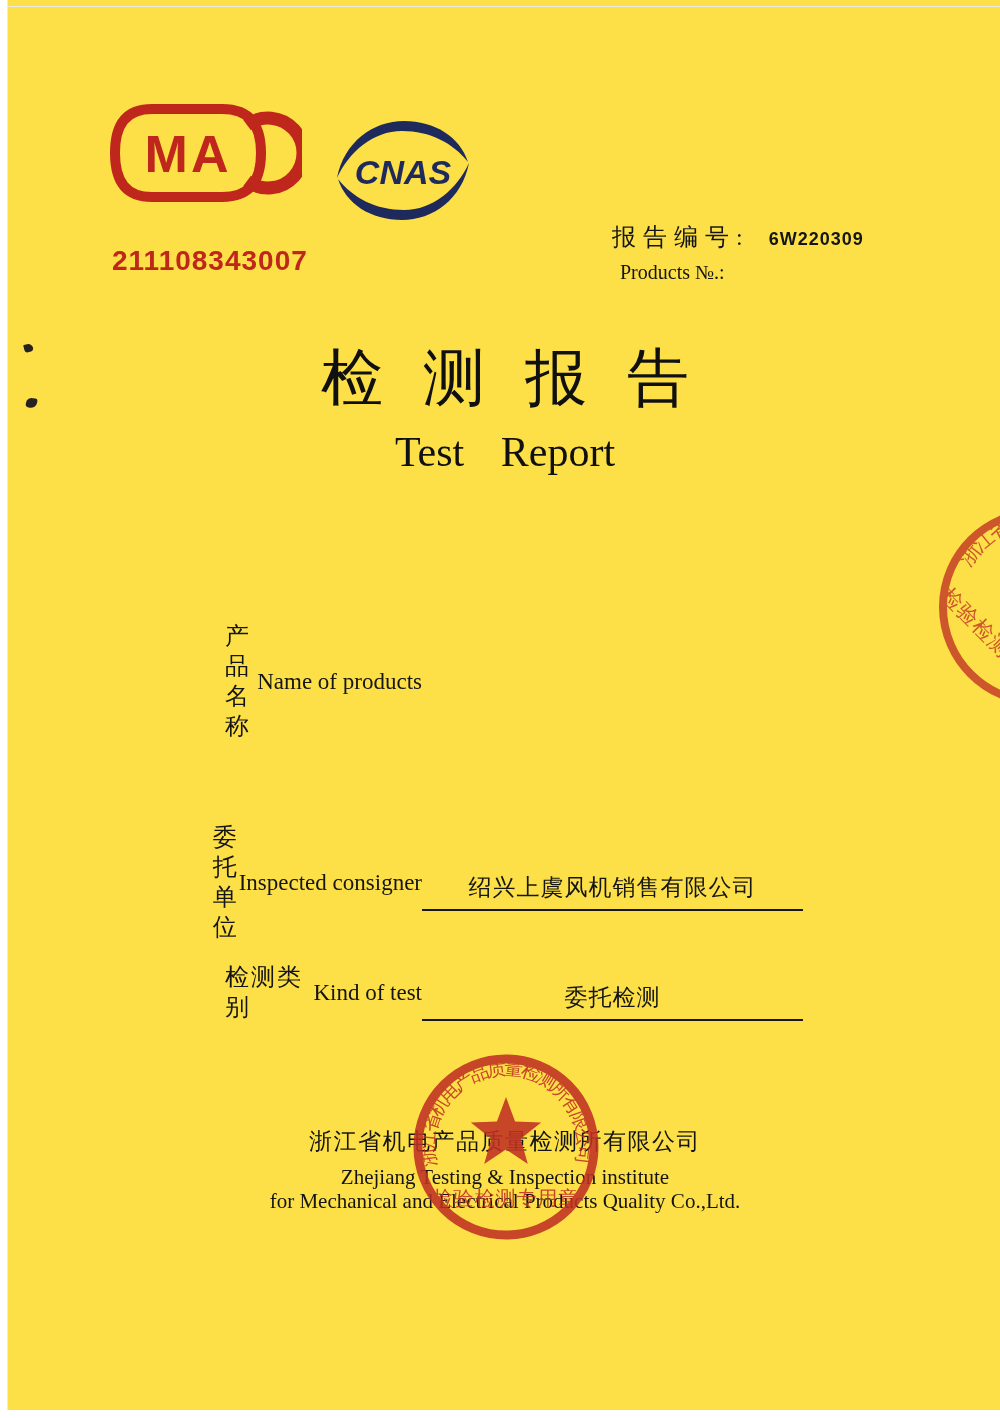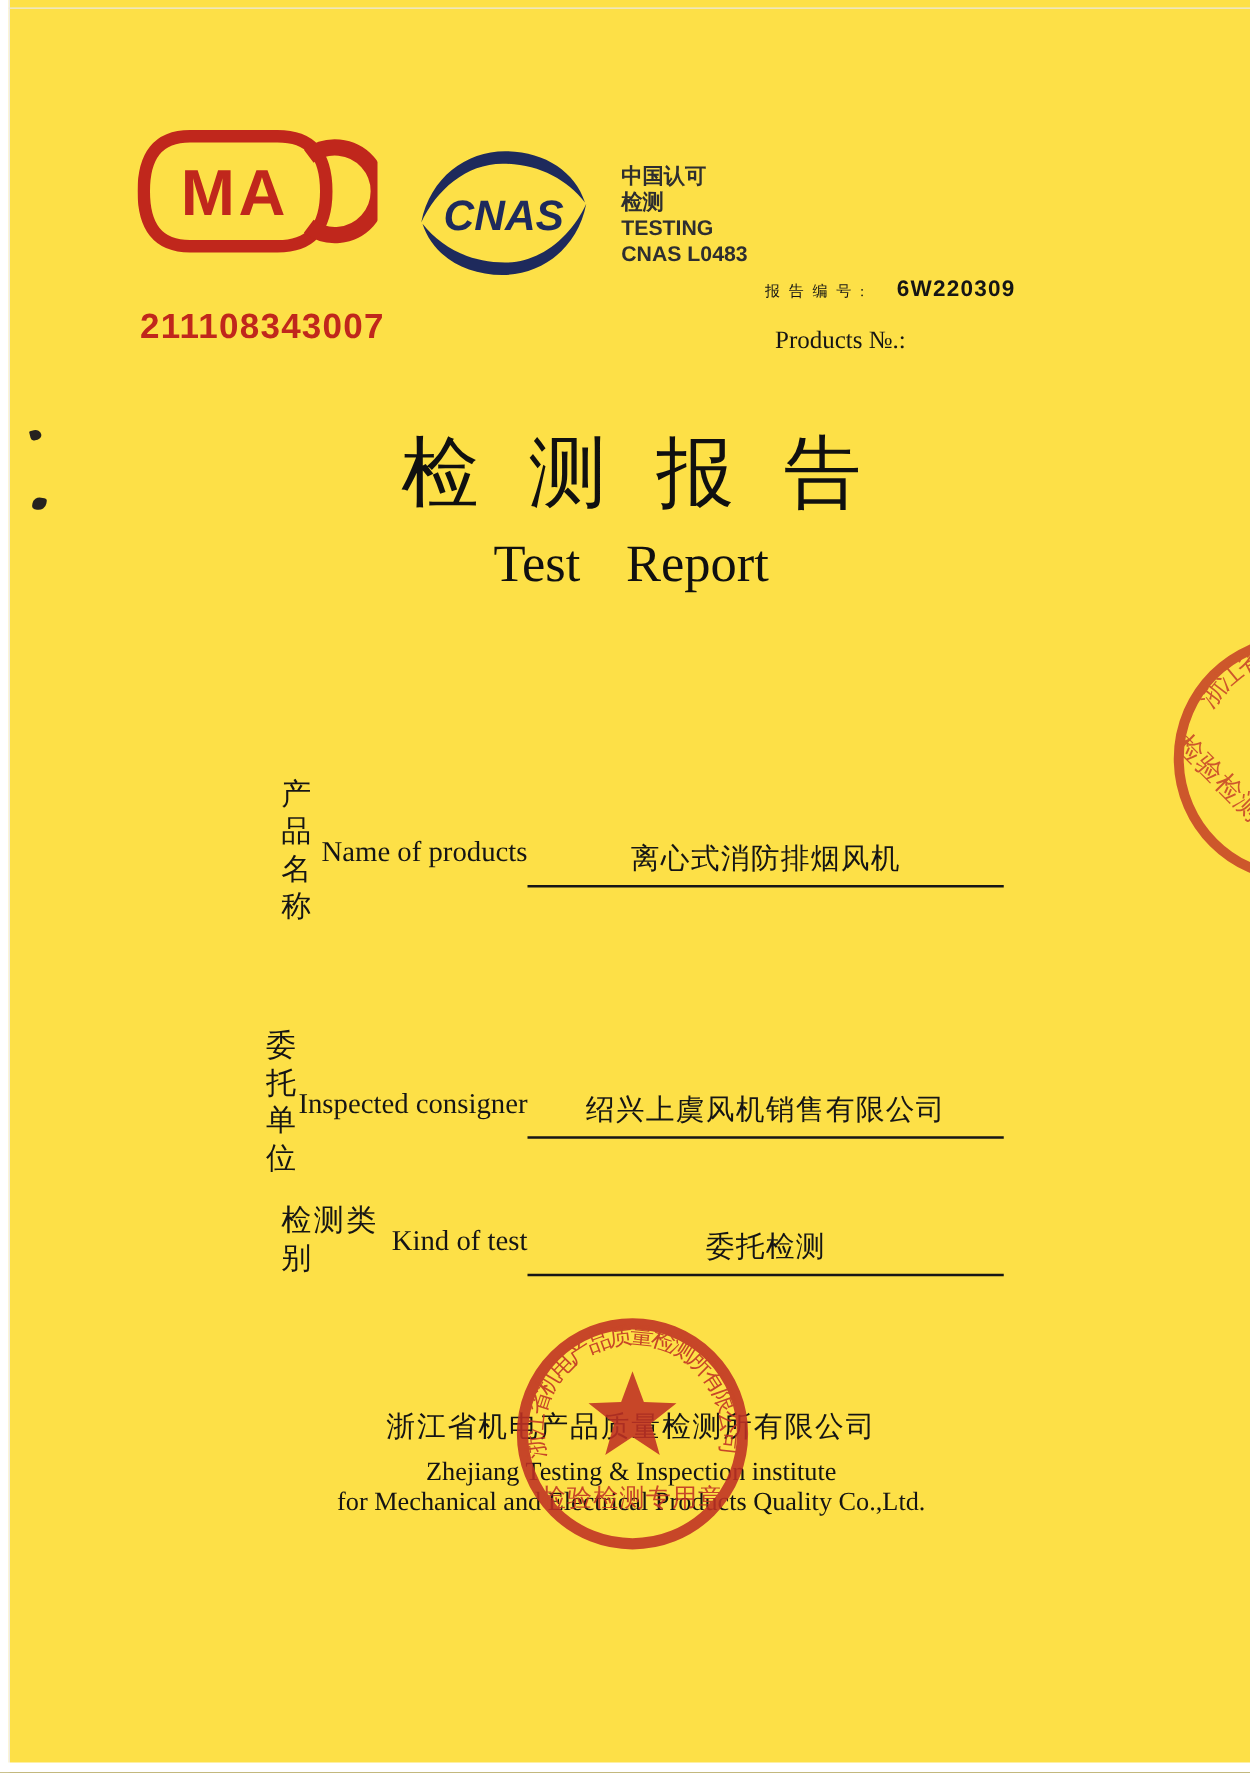--- a/index.html
+++ b/index.html
@@ -24,21 +24,21 @@
   .cma-wrap{left:110px;top:102px;width:192px;height:102px;}
   .cma-number{left:112px;top:220px;width:192px;text-align:center;
     font-family:"Liberation Sans","DejaVu Sans",sans-serif;
     font-weight:bold;font-size:28px;letter-spacing:1px;color:#c0271c;margin-top:25px;}
   .cnas-wrap{left:332px;top:116px;width:142px;height:110px;}
   .cnas-text{left:497px;top:130px;line-height:21px;font-size:17px;font-weight:bold;color:#2e2e30;
     font-family:"Liberation Sans","DejaVu Sans",sans-serif;}
 
   
   .report-no{left:612px;top:221px;white-space:nowrap;}
-  .report-no .zh{font-size:12px;letter-spacing:7px;}
+  .report-no .zh{font-size:24px;letter-spacing:7px;}
   .report-no .val{font-family:"Liberation Sans","DejaVu Sans",sans-serif;
     font-weight:bold;font-size:18px;letter-spacing:1px;margin-left:15px;}
   .reference{left:620px;top:261px;font-size:20px;}
 
   
   .title-zh{left:5px;top:336px;width:1000px;text-align:center;
     font-size:62px;letter-spacing:40px;padding-left:40px;box-sizing:border-box;color:#101010;}
   .title-en{left:5px;top:428px;width:1000px;text-align:center;
     font-size:42px;word-spacing:26px;color:#101010;}
 
@@ -87,43 +87,34 @@
   </div>
   <div class="abs cma-number">211108343007</div>
 
   <div class="abs cnas-wrap">
     <svg width="142" height="110" viewBox="0 0 142 110">
       <path d="M 5 62 C 12 26 41 5 72 5 C 103 5 128 21 136 46 C 121 27 98 15 70 15 C 41 15 17 36 5 62 Z" fill="#1e2a5c"></path>
       <path d="M 137 47 C 130 83 101 104 70 104 C 39 104 14 88 6 63 C 21 82 44 94 72 94 C 101 94 125 73 137 47 Z" fill="#1e2a5c"></path>
       <text x="71" y="68" text-anchor="middle" font-size="34" font-weight="bold" font-style="italic" fill="#1e2a5c">CNAS</text>
     </svg>
   </div>
-  <div class="abs cnas-text">
-    <div class="serif">中国认可</div>
-    <div class="serif">检测</div>
-    <div>TESTING</div>
-    <div>CNAS L0483</div>
-  </div>
 
   <div class="abs report-no">
     <span class="zh">报告编号:</span>
     <span class="val">6W220309</span>
   </div>
   <div class="abs reference">Products №.:</div>
 
   <div class="abs title-zh">检测报告</div>
   <div class="abs title-en">Test Report</div>
 
   <div class="abs field-row row1">
     <div class="field-labels">
       <div class="label-zh">产品名称</div>
       <div class="label-en">Name of products</div>
-    </div>
-    <div class="field-value">
-      <span class="value-zh">离心式消防排烟风机</span>
     </div>
   </div>
 
 
   <div class="abs field-row row4">
     <div class="field-labels">
       <div class="label-zh">检测类别</div>
       <div class="label-en">Kind of test</div>
     </div>
     <div class="field-value">

